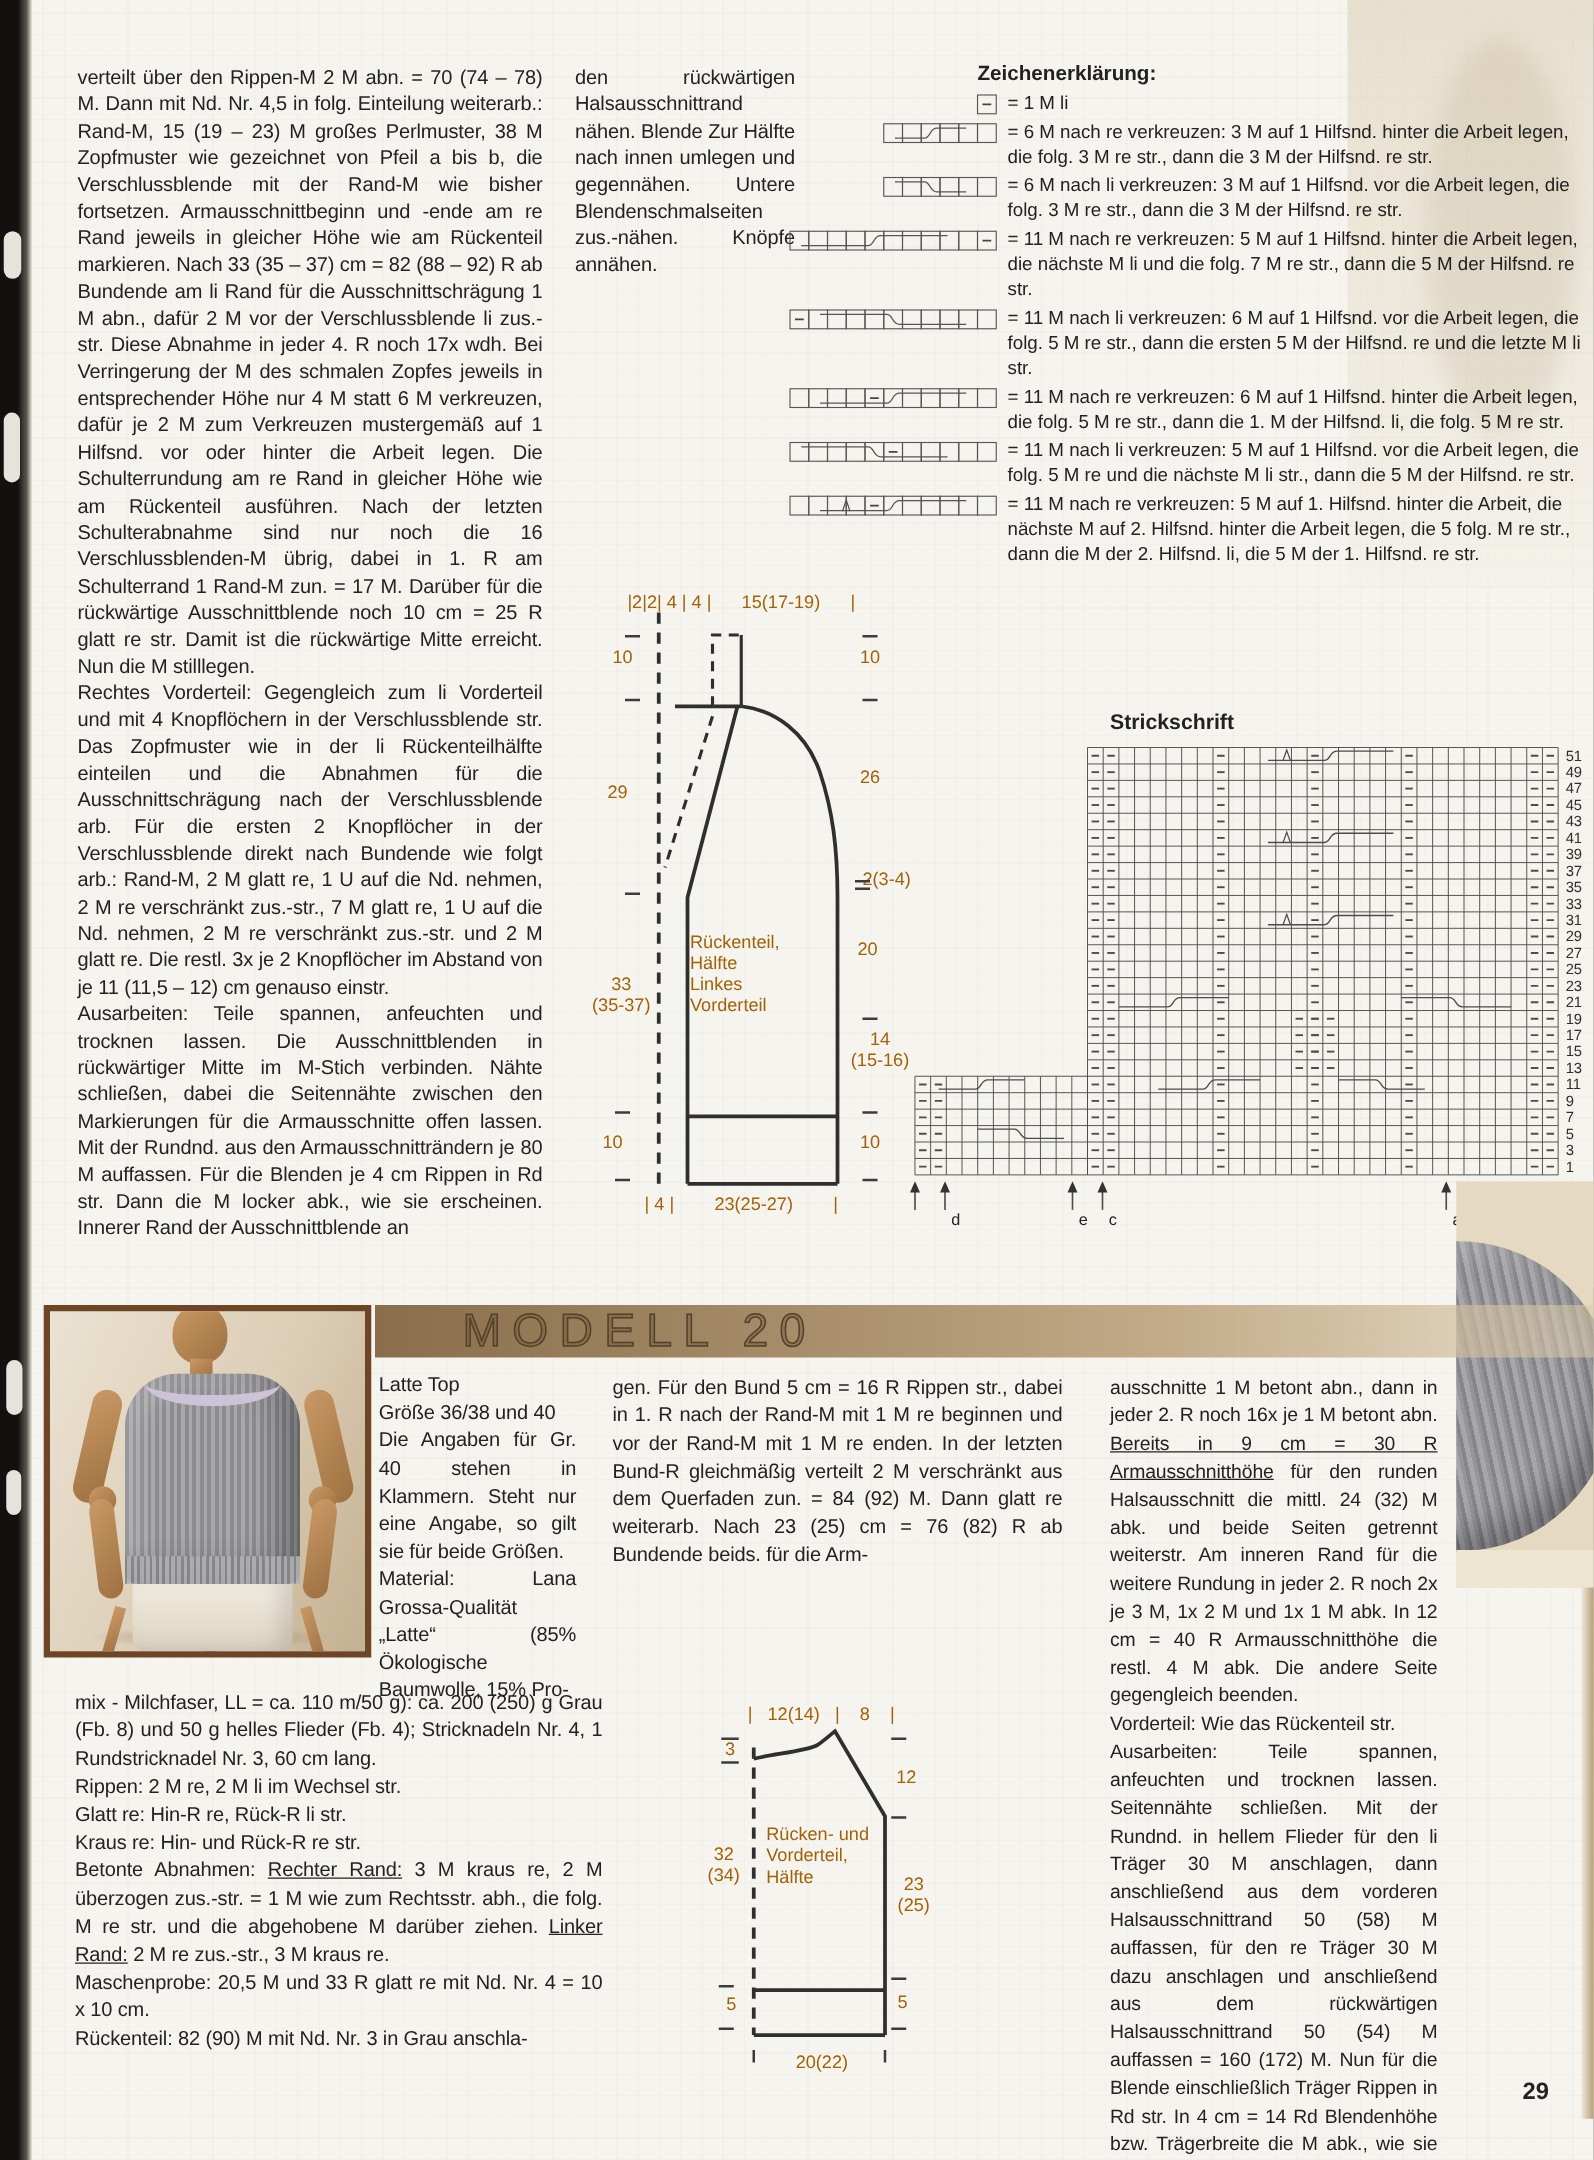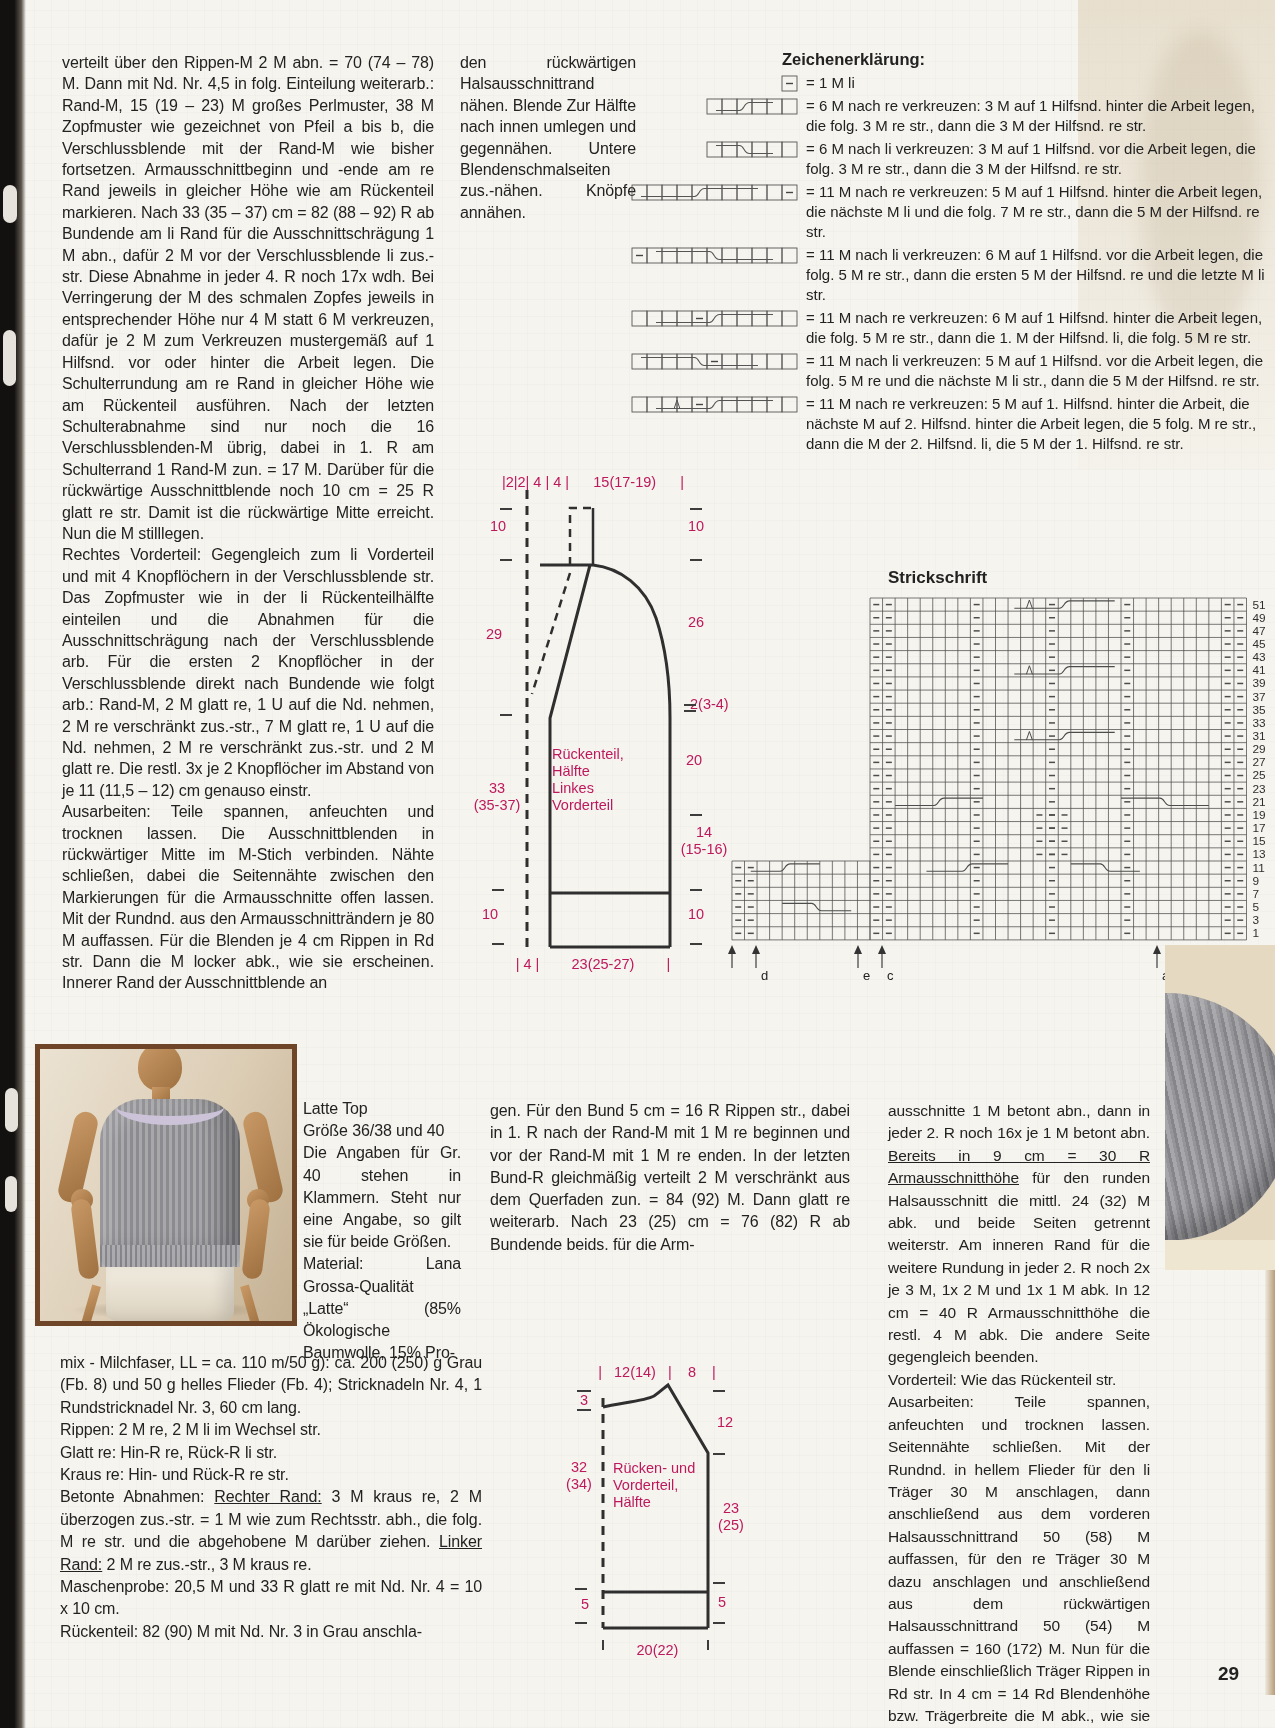--- a/index.html
+++ b/index.html
@@ -32,21 +32,21 @@
 
   
   #chart-title{position:absolute;left:888px;top:568px;font-size:17px;font-weight:bold}
   #chart-svg{position:absolute;left:725px;top:590px}
 
   
   .schem{position:absolute}
   #schem1{left:440px;top:450px;width:305px;height:535px}
   #schem2{left:555px;top:1360px;width:205px;height:310px}
   .schem svg{position:absolute;left:0;top:0}
-  .slabel{position:absolute;font-size:14.5px;color:#be185d;white-space:pre-line;line-height:17px}
+  .slabel{position:absolute;font-size:14.5px;color:#a16207;white-space:pre-line;line-height:17px}
   .ctr{text-align:center}
   .ruler{white-space:pre;font-size:14.5px}
   .tick{position:absolute;width:12px;height:2px;background:#3c3c3c}
   .vtick{position:absolute;width:2px;height:10px;background:#3c3c3c}
   .m3{border-top:2px solid #3c3c3c;border-bottom:2px solid #3c3c3c;padding:0 3px}
 
   
   #banner{position:absolute;left:300px;top:1044px;width:975px;height:42px;z-index:5;display:flex;align-items:center;
     background:linear-gradient(90deg,#8a6e4c,#a78d69 35%,#c3ab89 65%,rgba(219,203,172,.55))}
   #banner span{font-size:37px;letter-spacing:9px;color:rgba(88,68,44,.3);-webkit-text-stroke:1.2px #52402b;padding-left:70px}
@@ -632,20 +632,23 @@
     <div class="tick" style="left:52px;top:493px"></div>
     <div class="tick" style="left:250px;top:58px"></div>
     <div class="tick" style="left:250px;top:109px"></div>
     <div class="tick" style="left:250px;top:364px"></div>
     <div class="tick" style="left:250px;top:439px"></div>
     <div class="tick" style="left:250px;top:493px"></div>
     <div class="tick" style="left:244px;top:254px"></div>
     <div class="tick" style="left:244px;top:260px"></div>
   </div>
 
+  <div id="banner">
+      <span>MODELL 20</span>
+    </div>
 
   <div id="photo">
     <div id="m-shadow"></div>
     <div id="m-leg-l" class="leg wood"></div>
     <div id="m-leg-r" class="leg wood"></div>
     <div id="m-pole"></div>
     <div id="m-skirt"></div>
     <div id="m-arm-l" class="arm wood"></div>
     <div id="m-arm-r" class="arm wood"></div>
     <div id="m-elb-l" class="elb wood"></div>
@@ -684,21 +687,21 @@
     <svg width="205" height="310">
       <g fill="none" stroke="#2f2f2f">
         <path d="M 48 38 V 268" stroke-width="3" stroke-dasharray="9 7"></path>
         <path d="M 48 47 C 64 43 90 41 99 36 C 105 32 109 28 113 25 L 153 93 V 268" stroke-width="3"></path>
         <path d="M 48 232 H 153" stroke-width="3"></path>
         <path d="M 48 268 H 153" stroke-width="3"></path>
       </g>
     </svg>
     <span class="slabel ruler ctr" style="left:38px;top:4px;width:128px">|   12(14)   |    8    |</span>
     <span class="slabel m3" style="left:22px;top:30px">3</span>
-    <span class="slabel ctr" style="left:4px;top:99px;width:40px">32
+    <span class="slabel ctr" style="left:4px;top:116px;width:40px">32
 (34)</span>
     <span class="slabel" style="left:26px;top:236px">5</span>
     <span class="slabel" style="left:162px;top:54px">12</span>
     <span class="slabel ctr" style="left:156px;top:140px;width:40px">23
 (25)</span>
     <span class="slabel" style="left:163px;top:234px">5</span>
     <span class="slabel ctr" style="left:55px;top:282px;width:95px">20(22)</span>
     <span class="slabel" style="left:58px;top:100px">Rücken- und
 Vorderteil,
 Hälfte</span>

